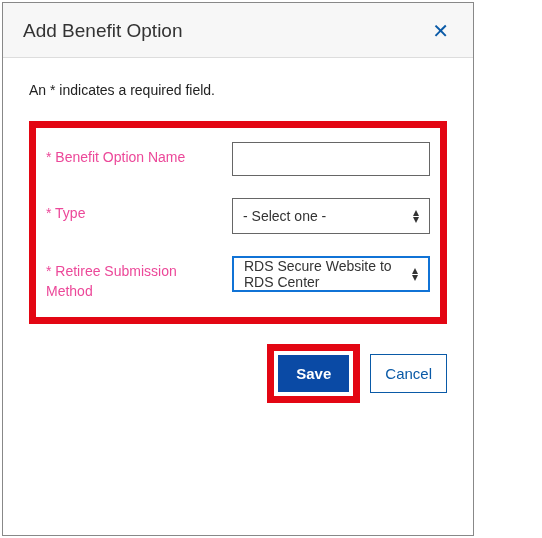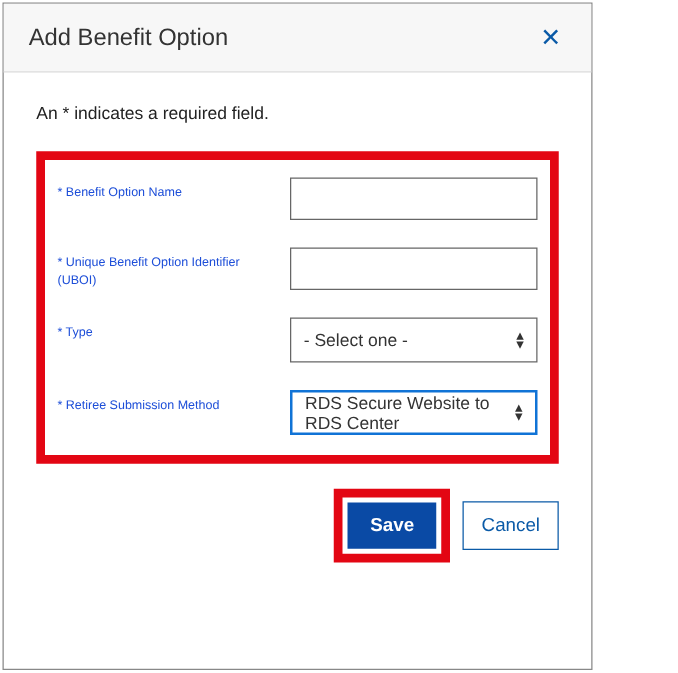--- a/index.html
+++ b/index.html
@@ -63,22 +63,22 @@
   }
   .field-row {
     display: flex;
     align-items: flex-start;
     margin-bottom: 22px;
     gap: 16px;
   }
   .field-row:last-child { margin-bottom: 8px; }
   .field-label {
     width: 170px;
-    font-size: 10px;
-    color: #1d4ed8;
+    font-size: 14px;
+    color: #ec4899;
     line-height: 1.4;
     padding-top: 6px;
   }
   .field-control {
     flex: 1;
     border-radius: 13px;
   }
   .text-input {
     width: 100%;
     height: 34px;
@@ -160,26 +160,20 @@
 
     <div class="form-area">
 
       <div class="field-row">
         <div class="field-label">* Benefit Option Name</div>
         <div class="field-control">
           <input class="text-input" type="text" value="" style="">
         </div>
       </div>
 
-      <div class="field-row">
-        <div class="field-label">* Unique Benefit Option Identifier (UBOI)</div>
-        <div class="field-control">
-          <input class="text-input" type="text" value="" style="">
-        </div>
-      </div>
 
       <div class="field-row">
         <div class="field-label">* Type</div>
         <div class="field-control">
           <div class="select-wrap">
             <span>- Select one -</span>
             <span class="select-caret">▴<br>▾</span>
           </div>
         </div>
       </div>

